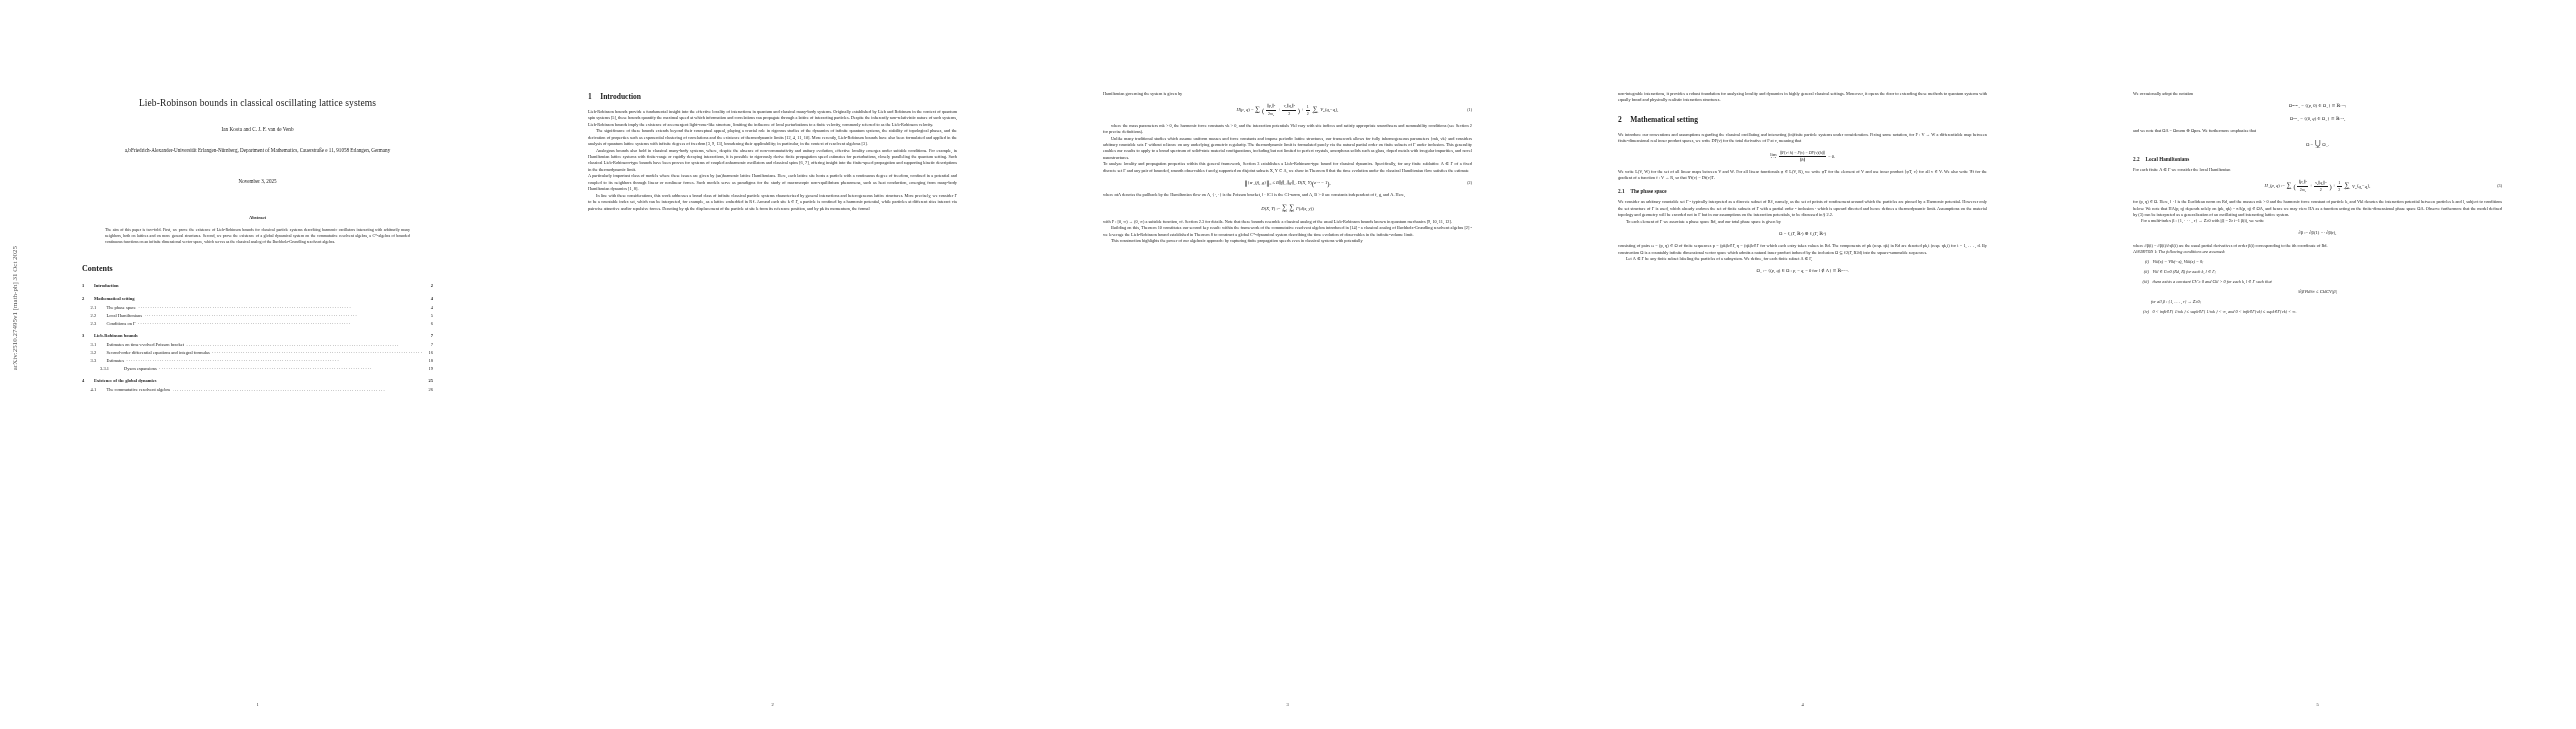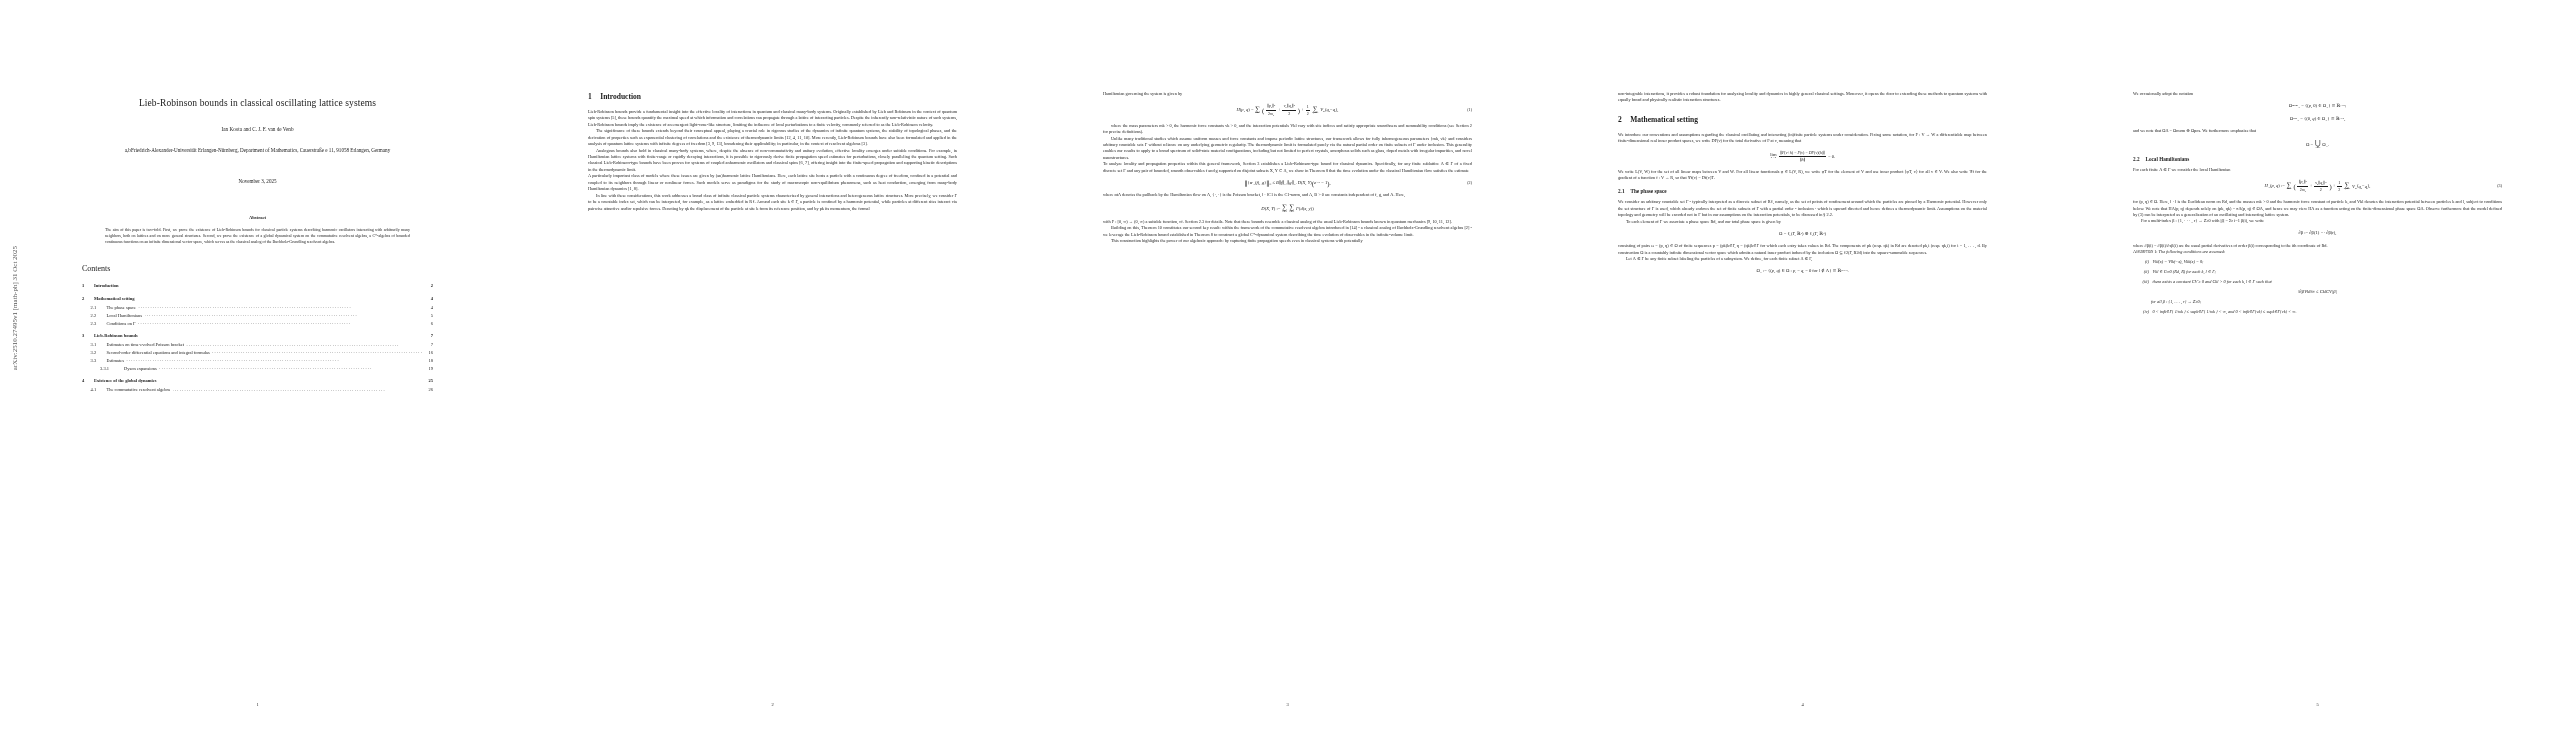--- a/index.html
+++ b/index.html
@@ -76,21 +76,21 @@
   .abstract-body{
     font-size:4px;
     line-height:1.52;
     text-align:justify;
     margin:0;
     hyphens:auto;
     -webkit-hyphens:auto;
   }
   .contents-head{
     font-size:8px;
-    font-weight:normal;
+    font-weight:bold;
     margin:8.5px 0 8.5px 0;
   }
   .toc{list-style:none;margin:0;padding:0;font-size:4.5px;}
   .toc li{
     display:flex;
     align-items:baseline;
     margin:0 0 1.2px 0;
     white-space:nowrap;
   }
   .toc li.lvl1{font-weight:bold;margin-top:5.5px;margin-bottom:2.4px;}

